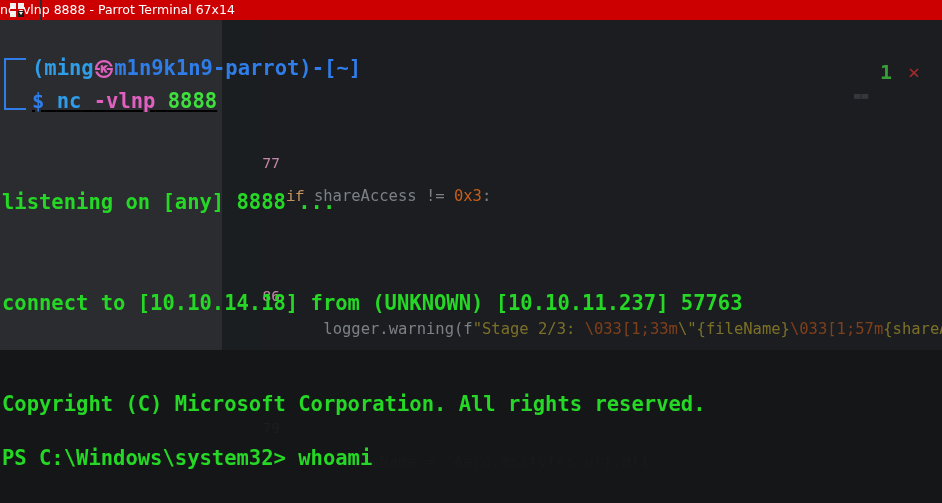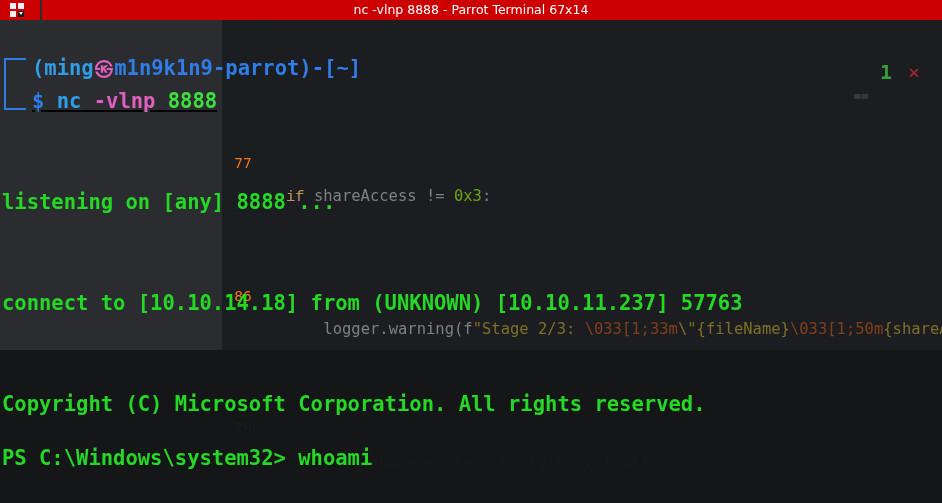--- a/index.html
+++ b/index.html
@@ -40,34 +40,35 @@
   .code-line {
     position: relative;
     height: 33.2px;
     display: block;
     white-space: pre;
   }
   .gutter {
     position: absolute;
     left: 222px;
     width: 42px;
-    text-align: center;
-    color: #f97316;
+    text-align: right;
+    color: #f9a8d4;
     font-size: 14.5px;
+    padding-left: 16px;
   }
   .code-text {
     position: absolute;
     left: 286px;
     color: #9aa0a4;
   }
   .tok-kw     { color: #fdba74; font-family: Liberation Mono, monospace; }
   .tok-str    { color: #9a8a2a; }
   .tok-esc    { color: #a04a1a; }
   .tok-com    { color: #5e6366; }
-  .tok-num    { color: #84cc16; }
+  .tok-num    { color: #f97316; }
 
   .err-count {
     position: absolute;
     left: 880px;
     top: 60px;
     font-size: 20px;
     font-weight: bold;
     color: #3ec93e;
   }
   .err-x {
@@ -111,21 +112,21 @@
     justify-content: center;
     background: #cc0000;
     border-right: 2px solid #2a2d2f;
     box-sizing: border-box;
   }
   .win-menu-icon svg { display: block; }
   .titlebar-title {
     position: absolute;
     left: 0;
     width: 942px;
-    text-align: center;
+    text-align: left;
     color: #ffffff;
     font-family: "DejaVu Sans", sans-serif;
     font-size: 12.5px;
     line-height: 20px;
     letter-spacing: 0px;
   }
 
   
   .term-surface-top {
     position: absolute;
@@ -201,21 +202,21 @@
   <div class="editor">
     <div class="editor-body">
 
       <div class="code-line">
         <span class="gutter">77</span>
         <span class="code-text"><span class="tok-kw">if</span> shareAccess != <span class="tok-num">0x3</span>:</span>
       </div>
 
       <div class="code-line">
         <span class="gutter">86</span>
-        <span class="code-text">    logger.warning(f<span class="tok-str">"Stage 2/3: </span><span class="tok-esc">\033[1;33m</span><span class="tok-str">\"{fileName}</span><span class="tok-esc">\033[1;50m</span><span class="tok-str">{shareAccess}</span></span>
+        <span class="code-text">    logger.warning(f<span class="tok-str">"Stage 2/3: </span><span class="tok-esc">\033[1;33m</span><span class="tok-str">\"{fileName}</span><span class="tok-esc">\033[1;57m</span><span class="tok-str">{shareAccess}</span></span>
       </div>
 
       <div class="code-line">
         <span class="gutter">79</span>
         <span class="code-text tok-com">    # fileName = "Aero.msstyles_vrf.dll"</span>
       </div>
 
       
 
       

